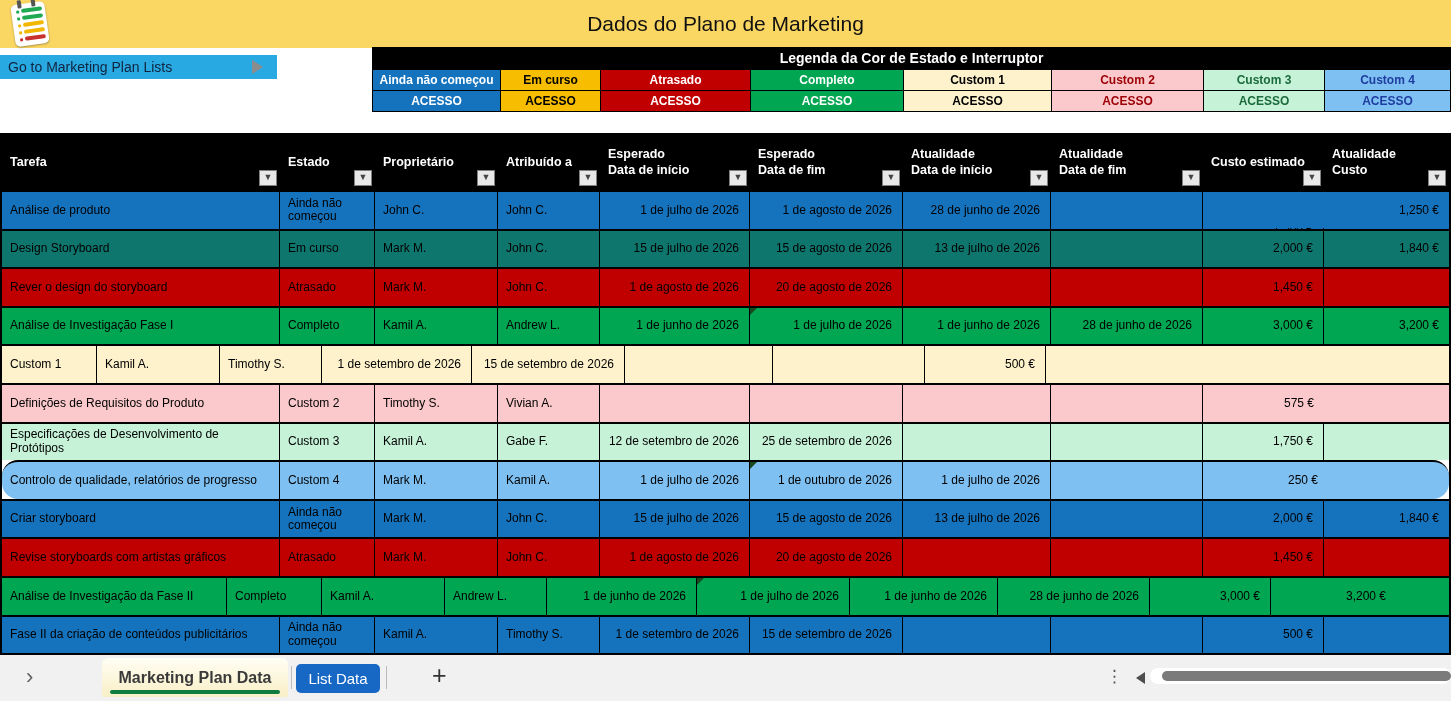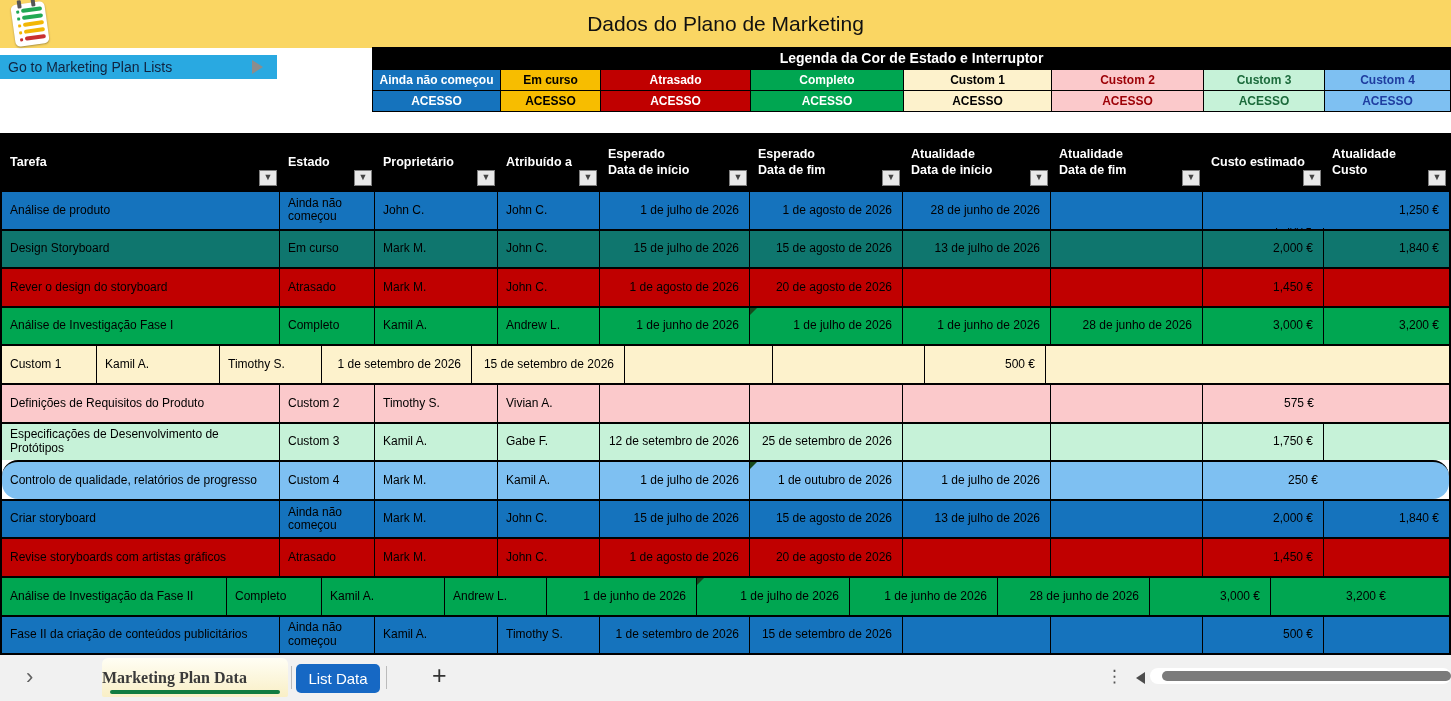--- a/index.html
+++ b/index.html
@@ -45,21 +45,21 @@
          border-right:1.5px solid #000;font-size:12px;color:#000;line-height:1.12;flex:0 0 auto;overflow:hidden;}
   .td:last-child{border-right:none;}
   .td.right{justify-content:flex-end;padding-right:10px;}
   .marker{position:absolute;left:0;top:0;width:0;height:0;border-top:7px solid #17491c;border-right:7px solid transparent;}
 
   
   .tabbar{position:absolute;left:0;top:655px;width:1451px;height:46px;background:#F1F1F1;}
   .sheet-chevron{position:absolute;left:26px;top:9px;font-size:22px;color:#616161;cursor:pointer;}
   .tab-active{position:absolute;left:102px;top:3px;width:186px;height:39px;
          background:linear-gradient(#FFFEF4,#F9EFC6);border-radius:6px 6px 2px 2px;
-         display:flex;align-items:center;font-size:16px;font-weight:bold;color:#3a3a3a;cursor:pointer;font-family:Liberation Serif, serif;}
+         display:flex;align-items:center;justify-content:center;font-size:16px;font-weight:bold;color:#3a3a3a;cursor:pointer;}
   .tab-underline{position:absolute;left:8px;right:8px;bottom:3px;height:4px;background:#107C41;border-radius:2px;}
   .tab-blue{position:absolute;left:296px;top:9px;width:84px;height:29px;background:#1668C4;border-radius:5px;
          display:flex;align-items:center;justify-content:center;font-size:15px;color:#fff;cursor:pointer;}
   .tab-divider{position:absolute;top:11px;width:1px;height:23px;background:#bbb;}
   .add-sheet{position:absolute;left:432px;top:6px;font-size:25px;color:#333;font-weight:normal;cursor:pointer;}
   .kebab{position:absolute;left:1106px;top:11px;font-size:17px;color:#555;letter-spacing:0;cursor:pointer;line-height:1.3;}
   .scroll-left{position:absolute;left:1136px;top:17px;width:0;height:0;border-right:9px solid #4d4d4d;
          border-top:6px solid transparent;border-bottom:6px solid transparent;cursor:pointer;}
   .scroll-track{position:absolute;left:1150px;top:13px;width:301px;height:16px;background:#fff;border-radius:8px;}
   .scroll-thumb{position:absolute;left:12px;top:3px;width:289px;height:10px;background:#7b7b7b;border-radius:5px;cursor:pointer;}

